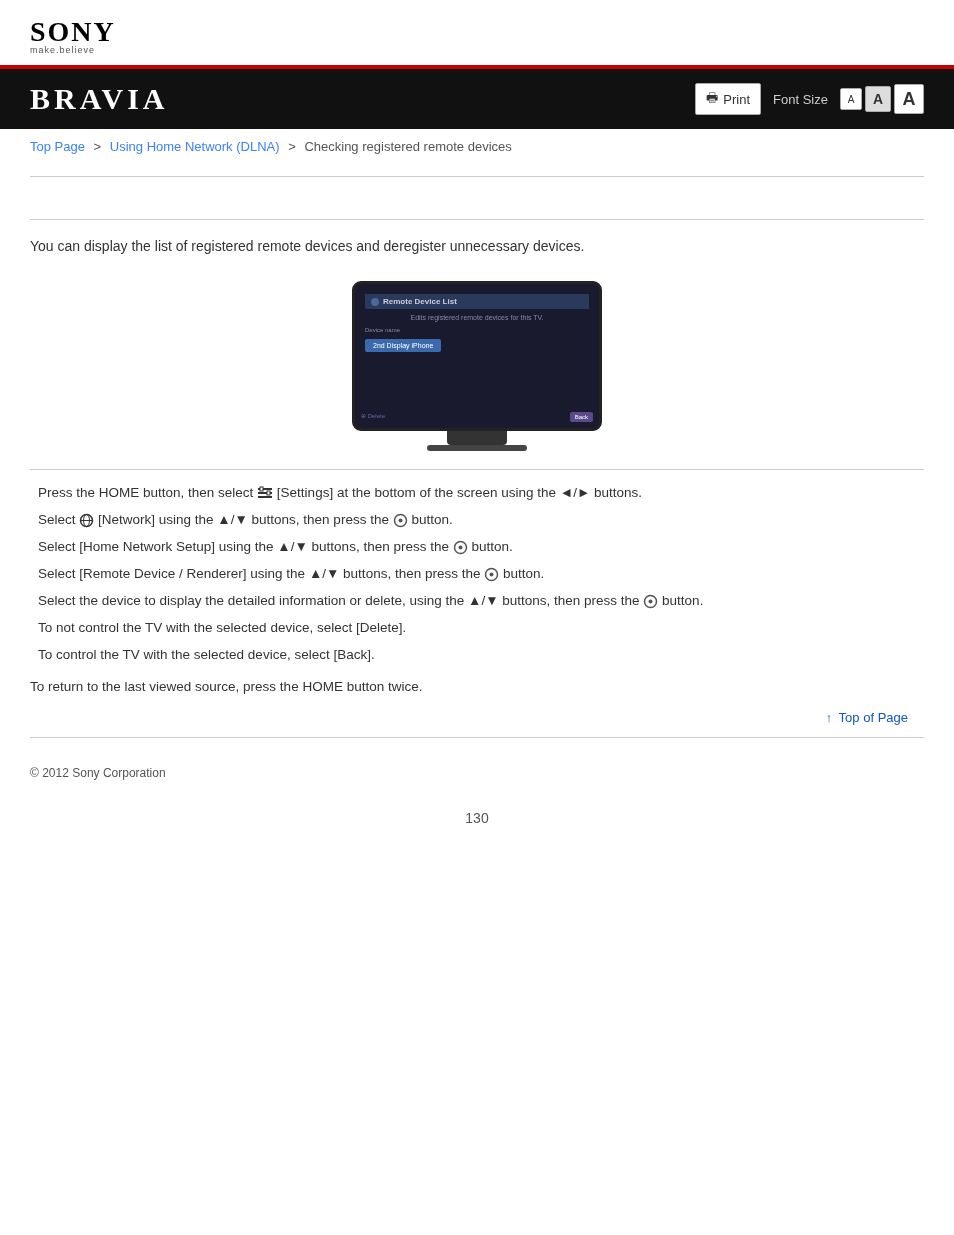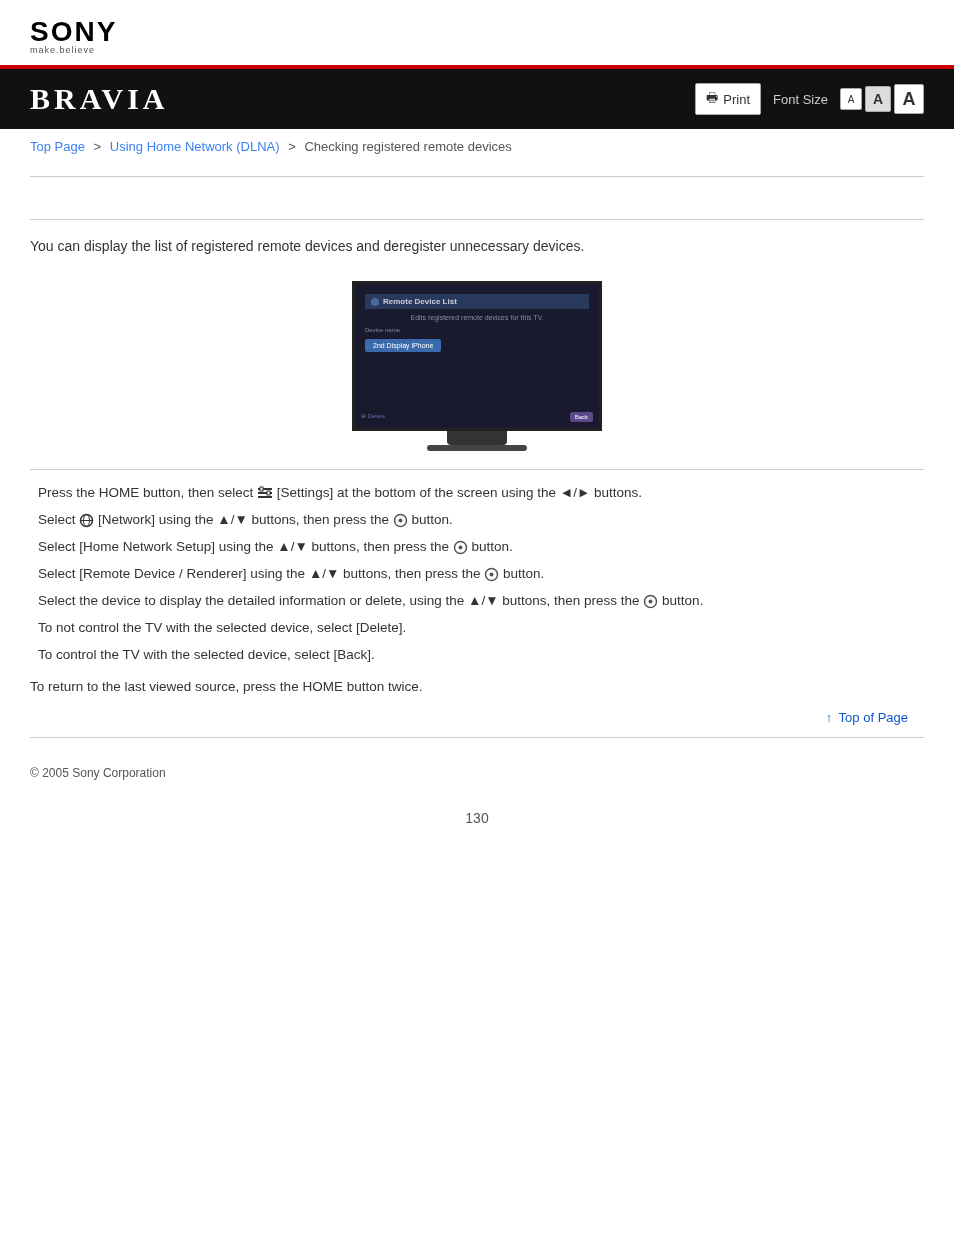--- a/index.html
+++ b/index.html
@@ -20,21 +20,21 @@
     .sony-logo {
       display: flex;
       flex-direction: column;
       line-height: 1;
     }
     .sony-wordmark {
       font-size: 28px;
       font-weight: 900;
       letter-spacing: 2px;
       color: #000;
-      font-family: Liberation Sans, sans-serif;
+      font-family: Liberation Serif, serif;
     }
     .sony-tagline {
       font-size: 9px;
       color: #555;
       letter-spacing: 1px;
     }
 
     
     .bravia-banner {
       background: #111;
@@ -134,21 +134,21 @@
       justify-content: center;
       margin: 10px 0 18px 0;
     }
     .tv-screen-outer {
       width: 250px;
       position: relative;
     }
     .tv-screen {
       background: #1a1a2e;
       border: 3px solid #222;
-      border-radius: 0;
+      border-radius: 9px;
       padding: 10px;
       min-height: 150px;
       position: relative;
     }
     .tv-ui-bar {
       background: #2a3a5c;
       color: #aac;
       font-size: 7px;
       padding: 3px 6px;
       margin-bottom: 5px;
@@ -386,16 +386,16 @@
 
   <div class="top-of-page-area">
     <span class="top-arrow">↑</span>
     <a href="#">Top of Page</a>
   </div>
 
   <hr class="divider">
 </div>
 
 <div class="footer">
-  <span>© 2005 Sony Corporation</span>
+  <span>© 2012 Sony Corporation</span>
 </div>
 
 <div class="page-number">130</div>
 
 </body></html>

